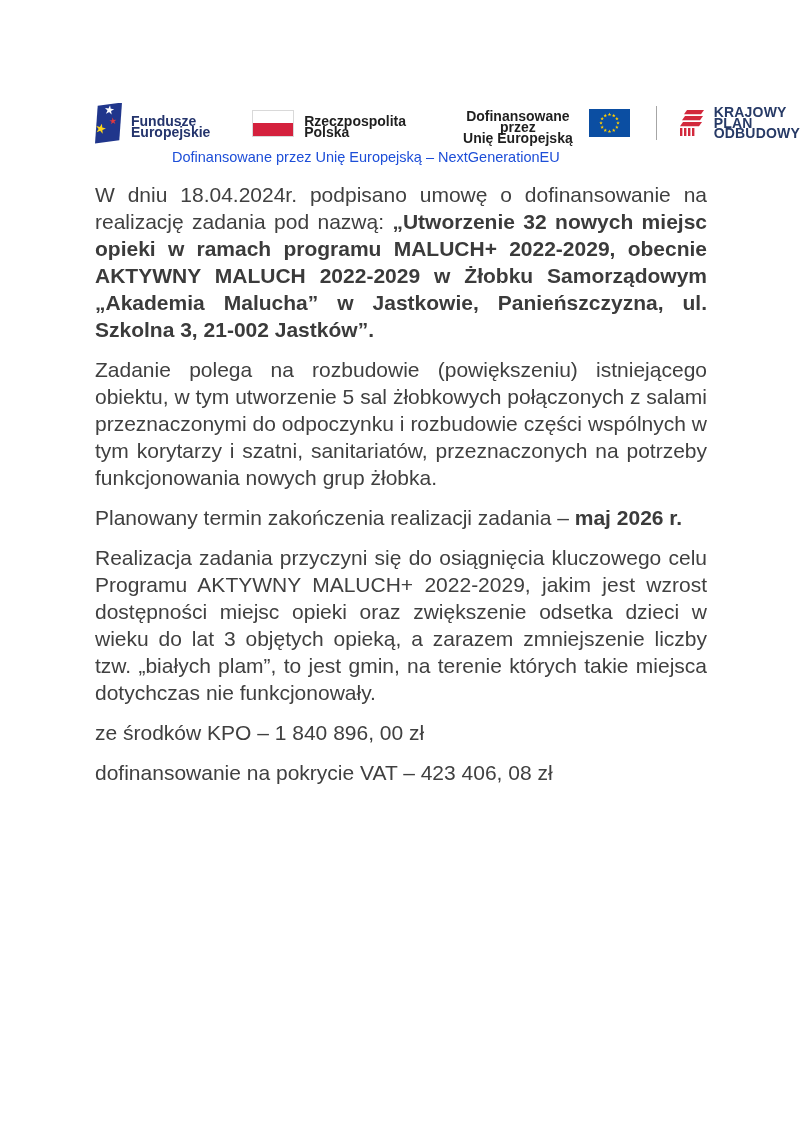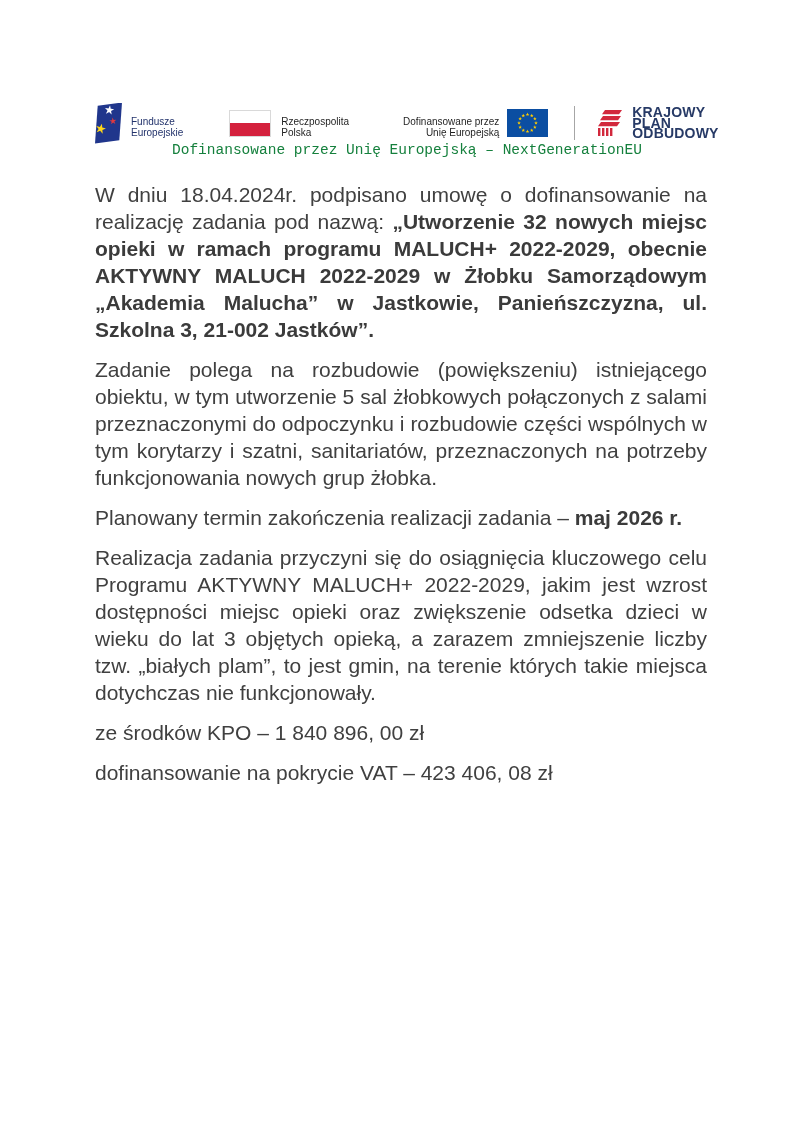--- a/index.html
+++ b/index.html
@@ -2,23 +2,23 @@
 <html lang="pl"><head>
 <meta charset="utf-8">
 <style>
   html,body{margin:0;padding:0;background:#ffffff;}
   body{width:800px;height:1131px;font-family:"Liberation Sans",sans-serif;}
   .page{position:relative;width:800px;height:1131px;background:#fff;overflow:hidden;}
 
   
   .logo-row{position:absolute;left:95px;top:100px;height:46px;display:flex;align-items:center;gap:0;}
   .logo-block{display:flex;align-items:center;}
-  .lbl{font-size:10px;font-weight:normal;line-height:11px;color:#1f1f1f;margin-top:8px;}
+  .lbl{font-size:14px;font-weight:bold;line-height:11px;color:#1f1f1f;margin-top:8px;}
   .lbl.navy{color:#24346c;}
-  .lbl.right{text-align:right;}
+  .lbl.right{text-align:center;}
 
   
   .fe-flag{position:relative;width:27px;height:41px;background:#20368c;
            clip-path:polygon(10% 8%,100% 0%,90% 92%,0% 100%);flex:0 0 auto;}
   .fe-flag .star{position:absolute;line-height:1;}
   .star-white{color:#ffffff;font-size:12px;left:9px;top:1px;transform:rotate(8deg);}
   .star-red{color:#e0393f;font-size:9px;left:14px;top:14px;transform:rotate(-6deg);}
   .star-yellow{color:#ffd617;font-size:13px;left:0px;top:19px;transform:rotate(14deg);}
   .fe-label{margin-left:9px;}
 
@@ -32,21 +32,21 @@
   .eu-flag{flex:0 0 auto;display:block;}
 
   .divider{width:1px;height:34px;background:#a6a6a6;margin:0 22px 0 26px;flex:0 0 auto;}
 
   .kpo-icon{flex:0 0 auto;display:block;}
   .kpo-label{margin-left:8px;color:#273a66;font-size:14px;font-weight:bold;line-height:10.5px;letter-spacing:.2px;}
 
   .gap1{width:46px;} .gap2{width:54px;}
 
   
-  .subtitle{position:absolute;left:172px;top:142px;font-size:14.5px;color:#15803d;white-space:nowrap;font-family:Liberation Mono, monospace;}
+  .subtitle{position:absolute;left:172px;top:149px;font-size:14.5px;color:#1d4ed8;white-space:nowrap;}
 
   
   .doc{position:absolute;left:95px;top:181px;width:612px;color:#404040;
        font-size:21px;line-height:27px;text-align:justify;}
   .doc p{margin:0 0 13px 0;}
   .doc strong{font-weight:bold;color:#3b3b3b;}
   .doc p.block-gap{margin-top:31px;}
 </style>
 </head>
 <body>

